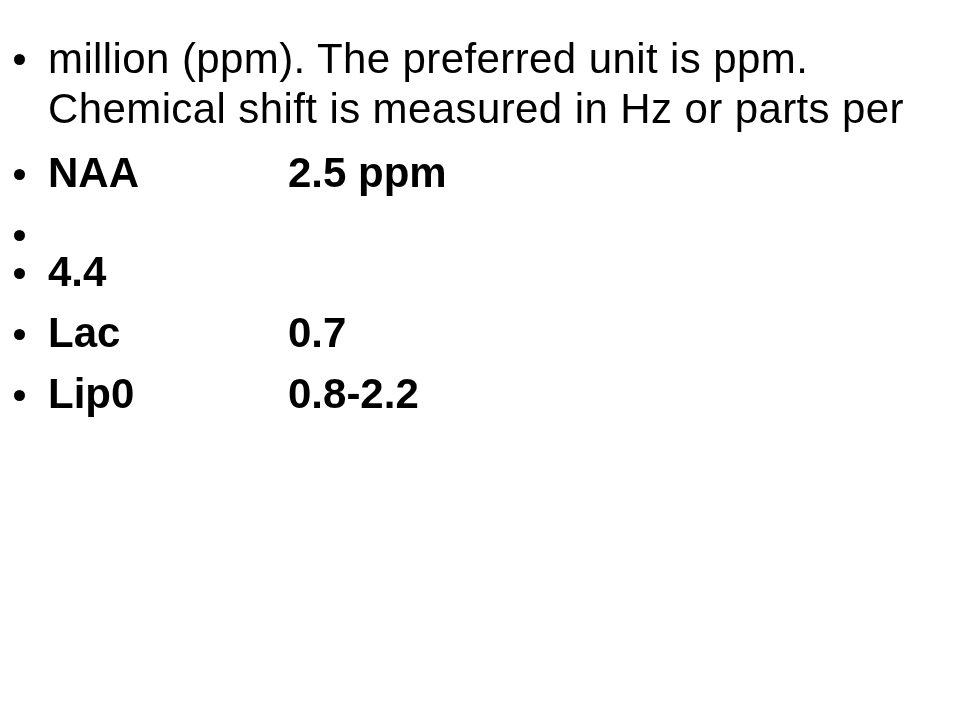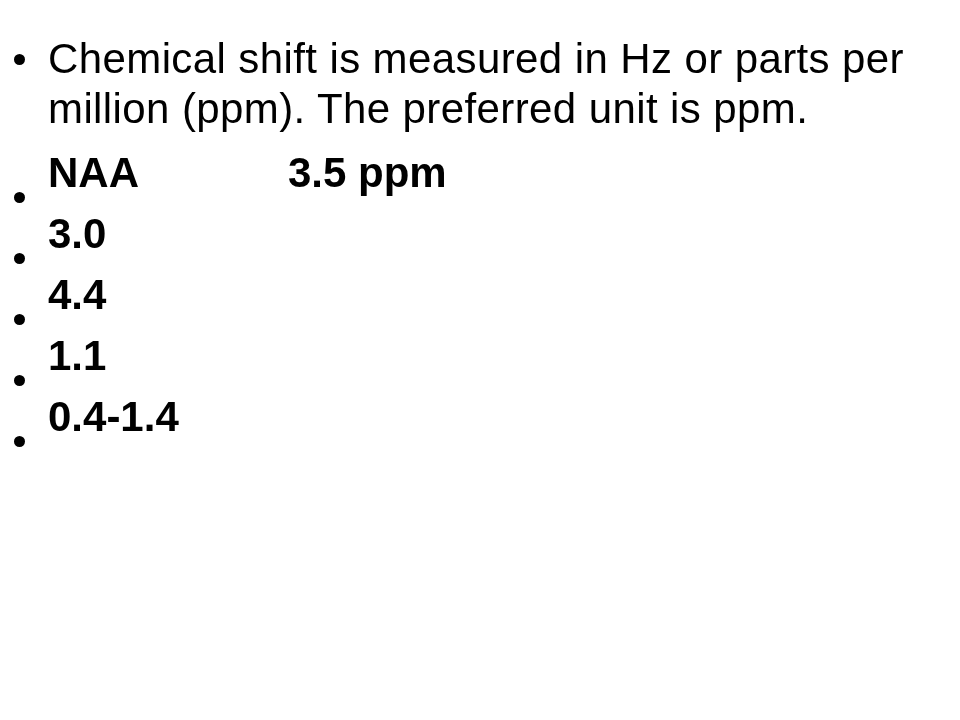--- a/index.html
+++ b/index.html
@@ -46,76 +46,76 @@
     white-space: nowrap;
   }
   .row.intro {
     margin-bottom: 8px;
   }
   .row.metab {
     font-weight: bold;
     font-size: 42px;
     line-height: 61px;
     white-space: nowrap;
-    align-items: flex-end;
   }
   .metab-name {
     display: inline-block;
     width: 240px;
   }
   .metab-value {
     display: inline-block;
   }
 </style>
 </head>
 <body>
 
 <div class="slide">
   <div class="content">
 
     <div class="row intro">
       <div class="bullet-cell">
         <div class="dot"></div>
       </div>
       <div class="intro-text">
+        <div>million (ppm). The preferred unit is ppm.</div>
         <div>Chemical shift is measured in Hz or parts per</div>
-        <div>million (ppm). The preferred unit is ppm.</div>
       </div>
     </div>
 
     <div class="row metab">
       <div class="bullet-cell">
         <div class="dot"></div>
       </div>
       <span class="metab-name">NAA</span>
-      <span class="metab-value">3.5 ppm</span>
+      <span class="metab-value">2.5 ppm</span>
     </div>
 
     <div class="row metab">
       <div class="bullet-cell">
         <div class="dot"></div>
       </div>
-      <span class="metab-value">3.0</span>
     </div>
 
     <div class="row metab">
       <div class="bullet-cell">
         <div class="dot"></div>
       </div>
       <span class="metab-value">4.4</span>
     </div>
 
     <div class="row metab">
       <div class="bullet-cell">
         <div class="dot"></div>
       </div>
-      <span class="metab-value">1.1</span>
+      <span class="metab-name">Lac</span>
+      <span class="metab-value">0.7</span>
     </div>
 
     <div class="row metab">
       <div class="bullet-cell">
         <div class="dot"></div>
       </div>
-      <span class="metab-value">0.4-1.4</span>
+      <span class="metab-name">Lip0</span>
+      <span class="metab-value">0.8-2.2</span>
     </div>
 
   </div>
 </div>
 
 </body></html>

